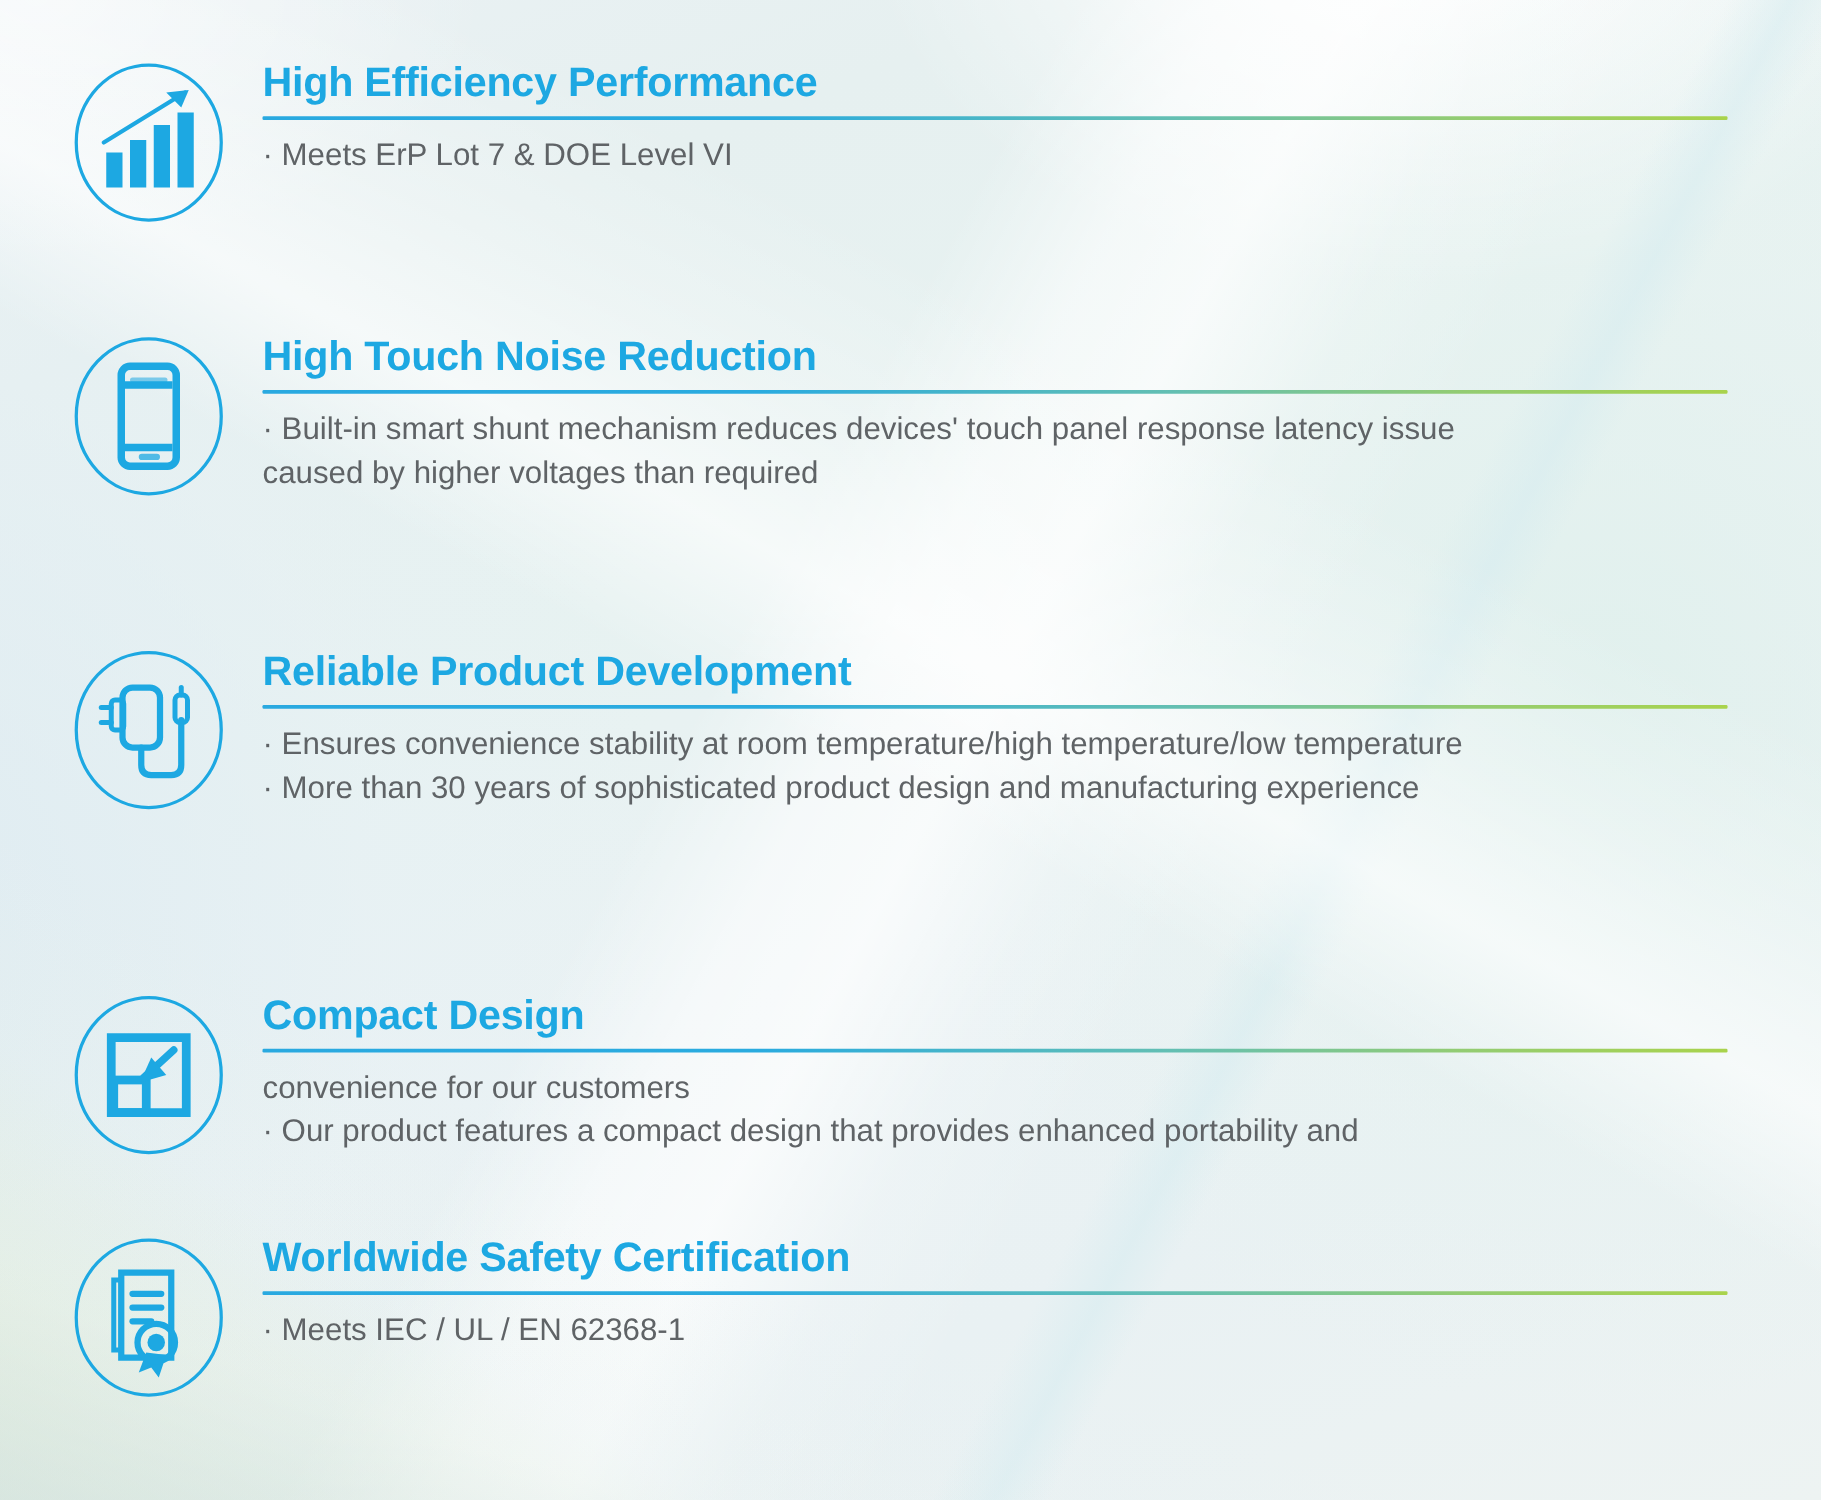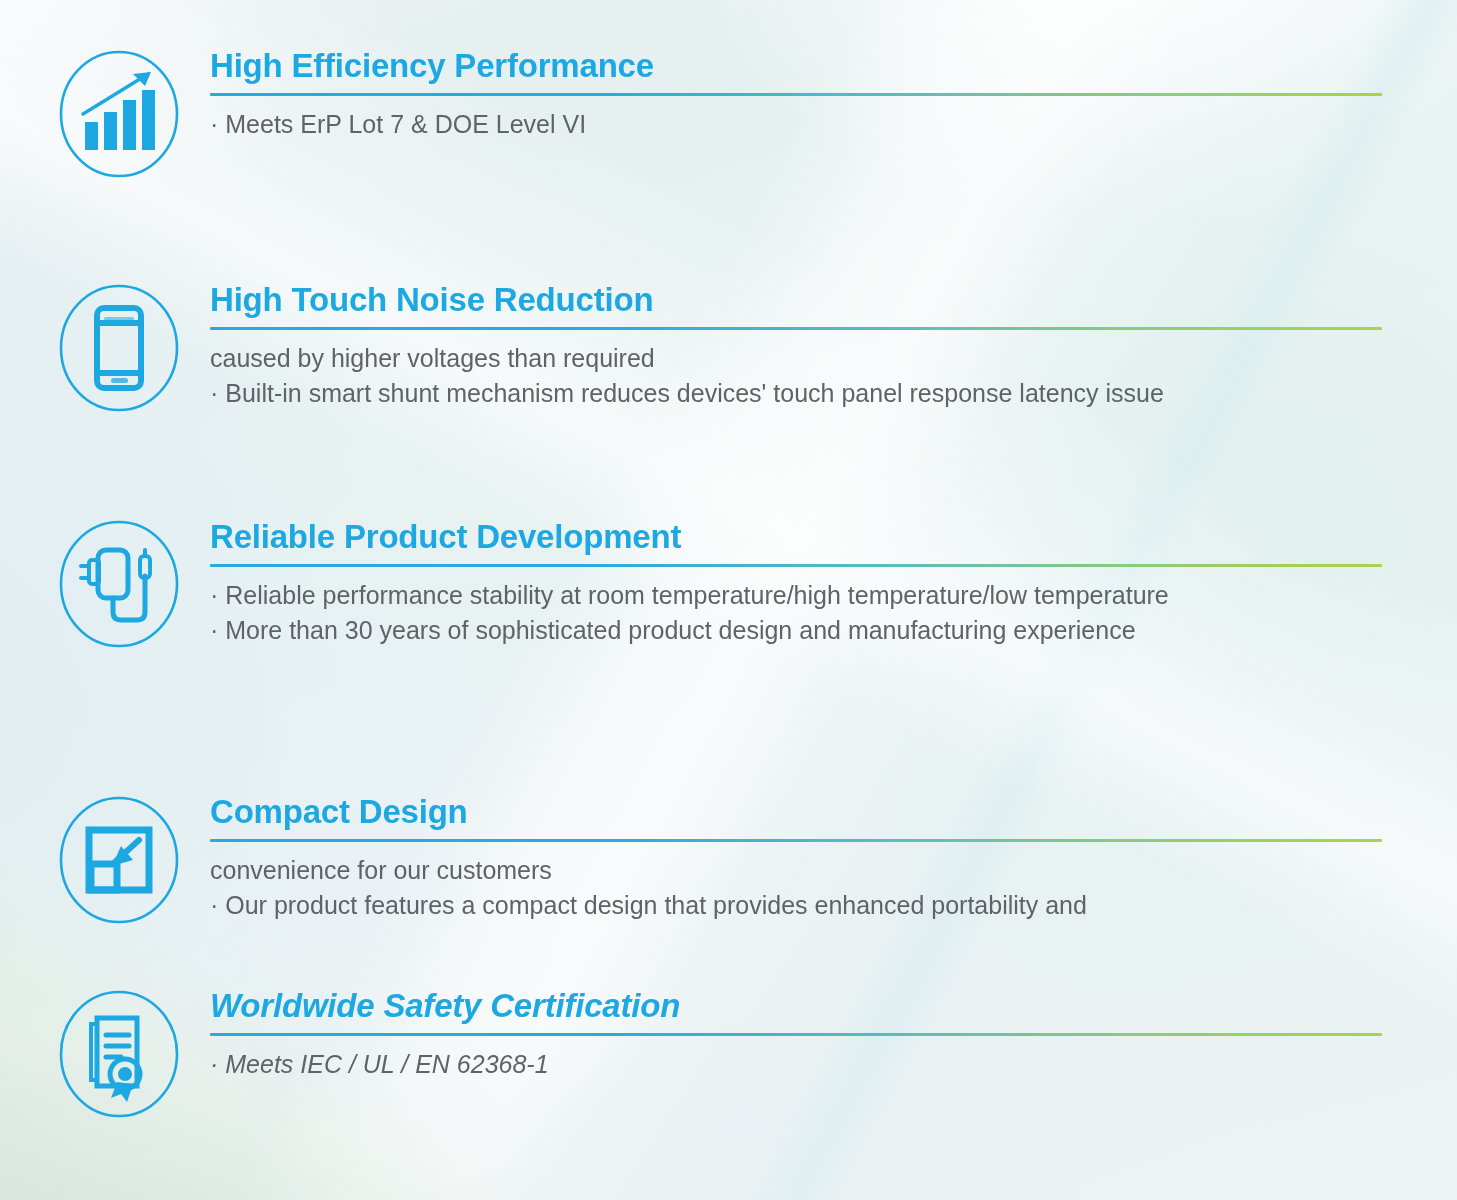--- a/index.html
+++ b/index.html
@@ -156,24 +156,24 @@
     color: #5f6366;
     font-size: 25px;
     line-height: 1.40;
     font-weight: normal;
     text-indent: -16px;
     padding-left: 16px;
   }
 
   
   .row-1 { top: 48px;  }
-  .row-2 { top: 282px; }
+  .row-2 { top: 267px; }
   .row-3 { top: 518px; align-items: flex-end; }
   .row-4 { top: 794px; }
-  .row-5 { top: 988px; font-style: italic; }
+  .row-5 { top: 988px; }
 
   .icon-circle { display: block; }
 </style>
 </head>
 <body>
 
 <div class="page">
 
   <div class="bg-layer bg-tl"></div>
   <div class="bg-layer bg-glow-tr"></div>
@@ -218,22 +218,22 @@
           <rect x="56" y="94" width="17" height="5" rx="2.5" fill="#1da8e2" opacity="0.75"></rect>
           <rect x="42" y="24" width="44" height="15" rx="7" ry="7" fill="#1da8e2" opacity="0"></rect>
           <path d="M45 39 L83 39" stroke="#1da8e2" stroke-width="6" fill="none"></path>
           <path d="M45 89 L83 89" stroke="#1da8e2" stroke-width="6" fill="none"></path>
         </svg>
       </div>
       <div class="feature-body">
         <h2 class="feature-title">High Touch Noise Reduction</h2>
         <div class="rule"></div>
         <div class="feature-desc">
+          <div class="desc-line">· Built-in smart shunt mechanism reduces devices' touch panel response latency issue</div>
           <div class="desc-line">caused by higher voltages than required</div>
-          <div class="desc-line">· Built-in smart shunt mechanism reduces devices' touch panel response latency issue</div>
         </div>
       </div>
     </li>
 
     <li class="feature-row row-3">
       <div class="icon-wrap">
         <svg class="icon-circle" width="128" height="128" viewBox="0 0 128 128">
           <ellipse cx="64" cy="64" rx="58" ry="62" fill="none" stroke="#1da8e2" stroke-width="2.6"></ellipse>
           <rect x="43" y="30" width="30" height="48" rx="8" ry="8" fill="none" stroke="#1da8e2" stroke-width="5"></rect>
           <rect x="34" y="40" width="10" height="24" rx="3" fill="none" stroke="#1da8e2" stroke-width="4"></rect>
@@ -241,21 +241,21 @@
           <path d="M26 58 L34 58" stroke="#1da8e2" stroke-width="4" stroke-linecap="round"></path>
           <path d="M58 78 L58 92 Q58 100 66 100 L82 100 Q90 100 90 92 L90 56" fill="none" stroke="#1da8e2" stroke-width="5" stroke-linecap="round" stroke-linejoin="round"></path>
           <rect x="85" y="36" width="10" height="22" rx="4" fill="none" stroke="#1da8e2" stroke-width="4"></rect>
           <path d="M90 30 L90 36" stroke="#1da8e2" stroke-width="4" stroke-linecap="round"></path>
         </svg>
       </div>
       <div class="feature-body">
         <h2 class="feature-title">Reliable Product Development</h2>
         <div class="rule"></div>
         <div class="feature-desc">
-          <div class="desc-line">· Reliable performance stability at room temperature/high temperature/low temperature</div>
+          <div class="desc-line">· Ensures convenience stability at room temperature/high temperature/low temperature</div>
           <div class="desc-line">· More than 30 years of sophisticated product  design and manufacturing experience</div>
         </div>
       </div>
     </li>
 
     <li class="feature-row row-4">
       <div class="icon-wrap">
         <svg class="icon-circle" width="128" height="128" viewBox="0 0 128 128">
           <ellipse cx="64" cy="64" rx="58" ry="62" fill="none" stroke="#1da8e2" stroke-width="2.6"></ellipse>
           <path d="M34 34 L94 34 L94 94 L34 94 Z" fill="none" stroke="#1da8e2" stroke-width="7"></path>

